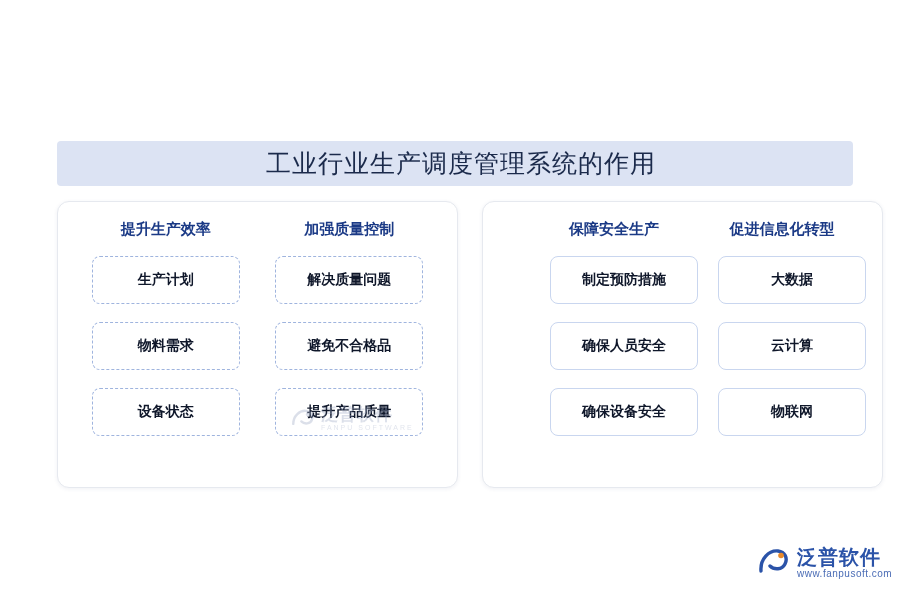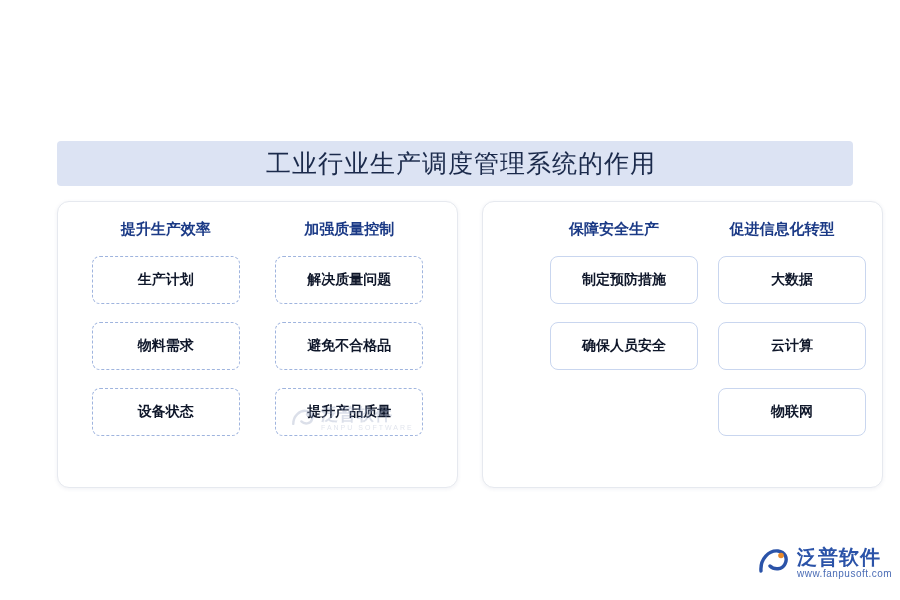--- a/index.html
+++ b/index.html
@@ -196,20 +196,23 @@
 
   <div class="panel panel-right">
     <div class="column">
       <div class="col-heading">保障安全生产</div>
       <div class="cell solid">
         <span class="cell-label">制定预防措施</span>
       </div>
       <div class="cell solid">
         <span class="cell-label">确保人员安全</span>
       </div>
+      <div class="cell solid">
+        <span class="cell-label">确保设备安全</span>
+      </div>
     </div>
     <div class="column">
       <div class="col-heading">促进信息化转型</div>
       <div class="cell solid">
         <span class="cell-label">大数据</span>
       </div>
       <div class="cell solid">
         <span class="cell-label">云计算</span>
       </div>
       <div class="cell solid">

